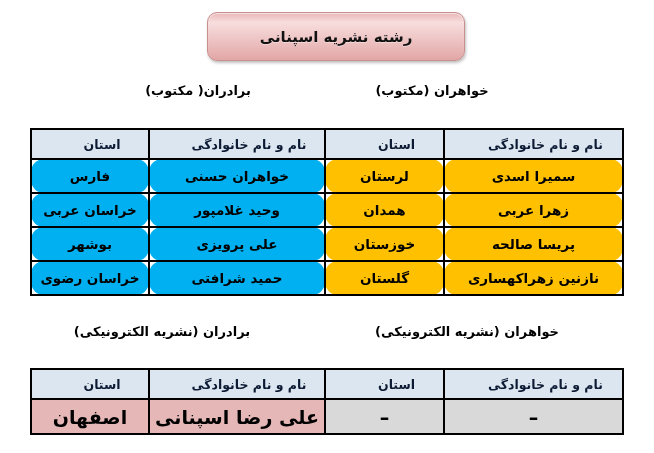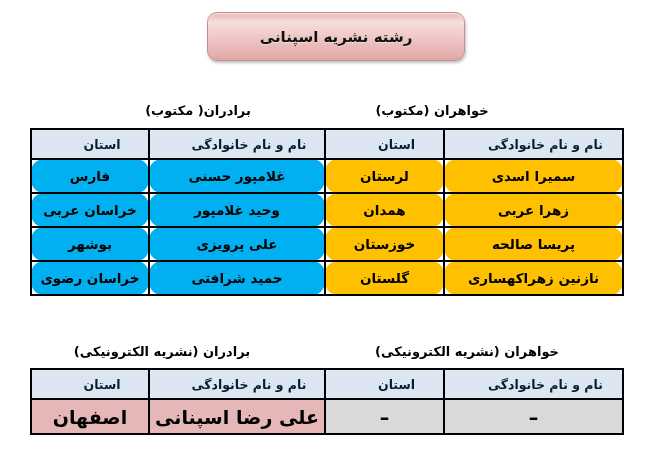--- a/index.html
+++ b/index.html
@@ -30,21 +30,20 @@
     text-shadow:0 1px 0 rgba(255,255,255,0.35);
   }
 
   
   .sec-hdr {
     position:absolute;
     transform:translateX(-50%);
     direction:rtl;
     font-size:13px; font-weight:bold; color:#000000;
     white-space:nowrap;
-    margin-top:20px;
   }
   .hdr-top-sisters   { left:432px; top:83px; }
   .hdr-top-brothers  { left:198px; top:83px; }
   .hdr-bot-sisters   { left:467px; top:324px; }
   .hdr-bot-brothers  { left:162px; top:324px; }
 
   
   table.results {
     position:absolute;
     left:30px;
@@ -110,21 +109,21 @@
         <th>نام و نام خانوادگی</th>
         <th>استان</th>
         <th>نام و نام خانوادگی</th>
         <th>استان</th>
       </tr>
     </thead>
     <tbody>
       <tr>
         <td class="cell-sis-written">سمیرا اسدی</td>
         <td class="cell-sis-written">لرستان</td>
-        <td class="cell-bro-written">غلامپور حسنی</td>
+        <td class="cell-bro-written">خواهران حسنی</td>
         <td class="cell-bro-written">فارس</td>
       </tr>
       <tr>
         <td class="cell-sis-written">زهرا عربی</td>
         <td class="cell-sis-written">همدان</td>
         <td class="cell-bro-written">وحید غلامپور</td>
         <td class="cell-bro-written">خراسان عربی</td>
       </tr>
       <tr>
         <td class="cell-sis-written">پریسا صالحه</td>

